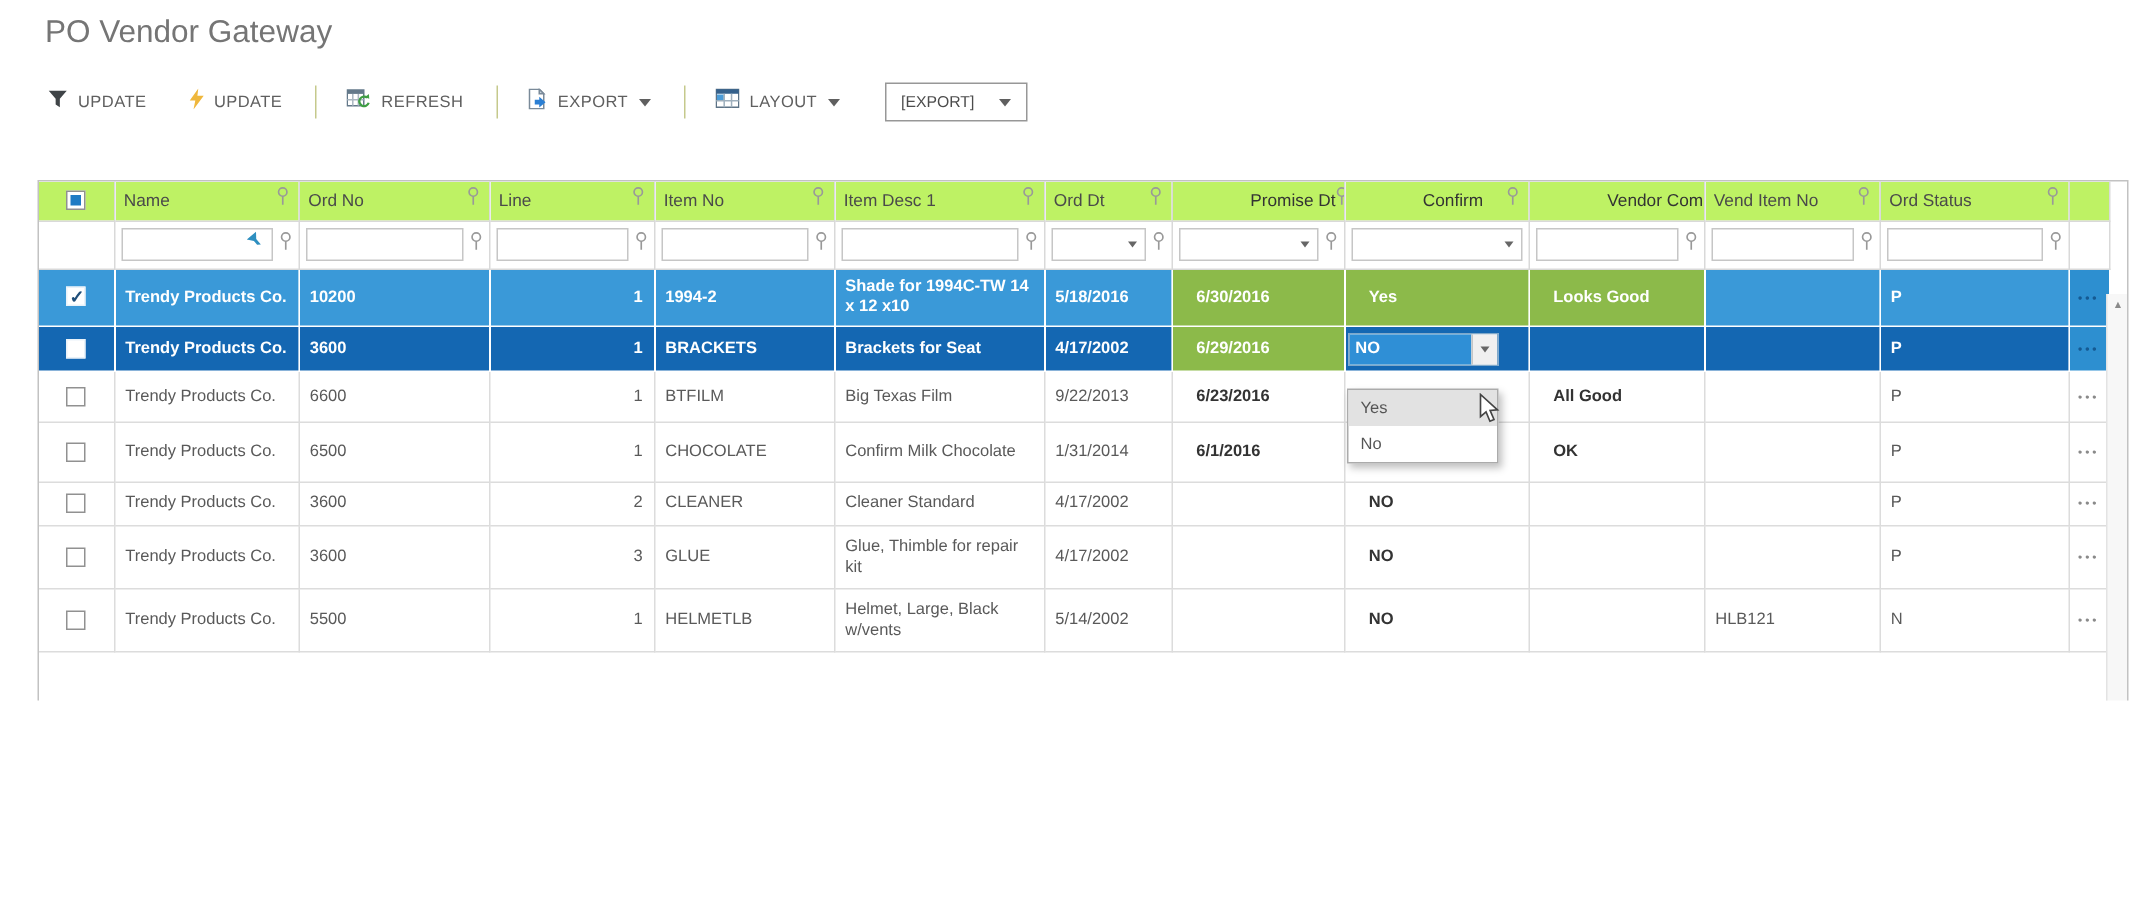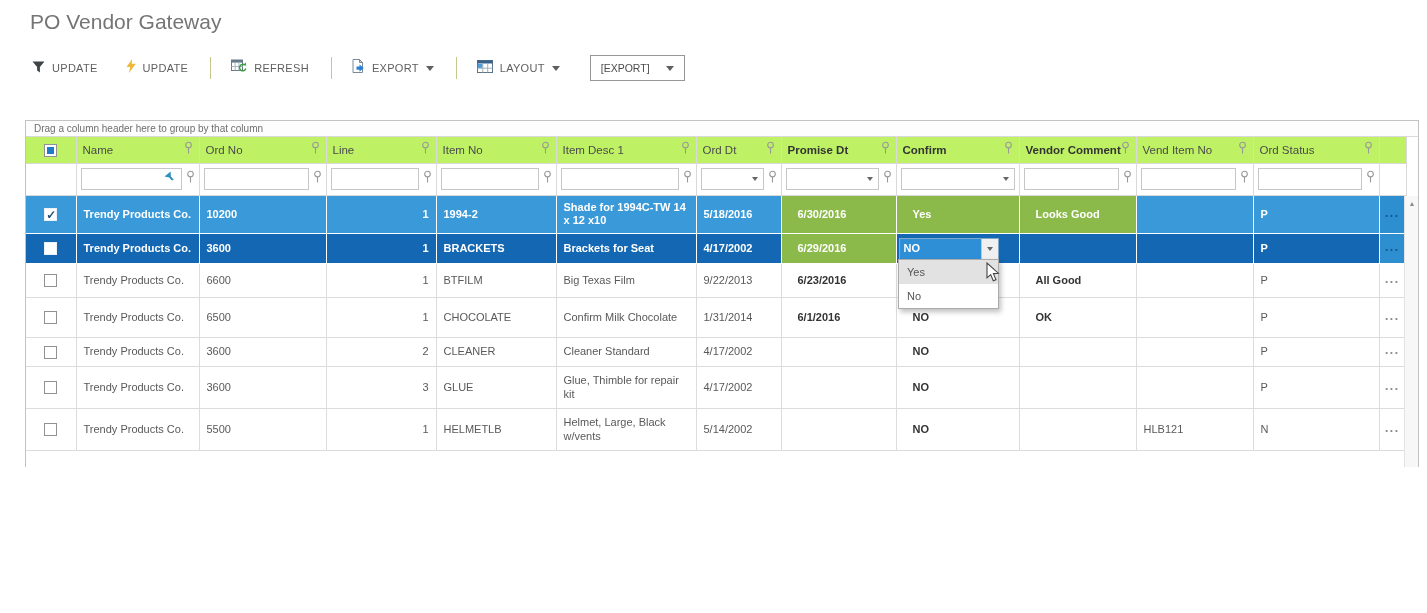--- a/index.html
+++ b/index.html
@@ -21,21 +21,21 @@
   .grid { position:absolute; left:25px; top:120px; width:1394px; height:470px; border:1px solid #c2c2c2; background:#fff; }
   .group-panel { height:16px; line-height:15px; padding-left:8px; font-size:10px; color:#6e6e6e; border-bottom:1px solid #d9d9d9; background:#fdfdfd; }
 
   table { border-collapse:collapse; table-layout:fixed; width:1380px; }
   th, td { overflow:hidden; }
 
   
   .hcell { height:26px; background:#bef264; border-right:1px solid #d9d9d9; border-bottom:1px solid #d9d9d9; padding:0 6px; text-align:left; font-weight:400; }
   .hwrap { display:flex; align-items:center; justify-content:space-between; }
   .hlabel { font-size:11.5px; color:#4a4a4a; white-space:nowrap; }
-  .hlabel.b { font-weight:700; color:#333; }
+  .hlabel.b { font-weight:400; color:#333;margin-left:46px; }
 
   
   .fcell { height:32px; background:#fff; border-right:1px solid #d9d9d9; border-bottom:1px solid #d9d9d9; padding:0 4px; }
   .fwrap { display:flex; align-items:center; gap:4px; }
   .fbox { flex:1; height:22px; background:#fff; border:1px solid #c6c6c6; display:flex; align-items:center; justify-content:flex-end; padding:0 3px; min-width:0; }
   .fcaret { width:0; height:0; border-left:3.5px solid transparent; border-right:3.5px solid transparent; border-top:4.5px solid #666; margin-right:2px; }
 
   
   .body-table td { border-right:1px solid #dcdcdc; border-bottom:1px solid #dcdcdc; padding:2px 7px; font-size:11px; color:#595959; line-height:1.2; vertical-align:middle; }
   tr.sel td  { background:#3a99d8; color:#fff; font-weight:600; border-right-color:rgba(255,255,255,.5); border-bottom-color:#fff; }
@@ -134,21 +134,20 @@
       <span class="lbl">LAYOUT</span>
       <span class="caret-sm"></span>
     </div>
     <div class="tb-select">
       <span class="lbl">[EXPORT]</span>
       <span class="caret-sm"></span>
     </div>
   </div>
 
   <div class="grid">
-    <div class="group-panel">Drag a column header here to group by that column</div>
 
     <table class="hdr-table">
       <colgroup id="cg1">
           <col style="width: 50px;">
           <col style="width: 123px;">
           <col style="width: 127px;">
           <col style="width: 110px;">
           <col style="width: 120px;">
           <col style="width: 140px;">
           <col style="width: 85px;">

